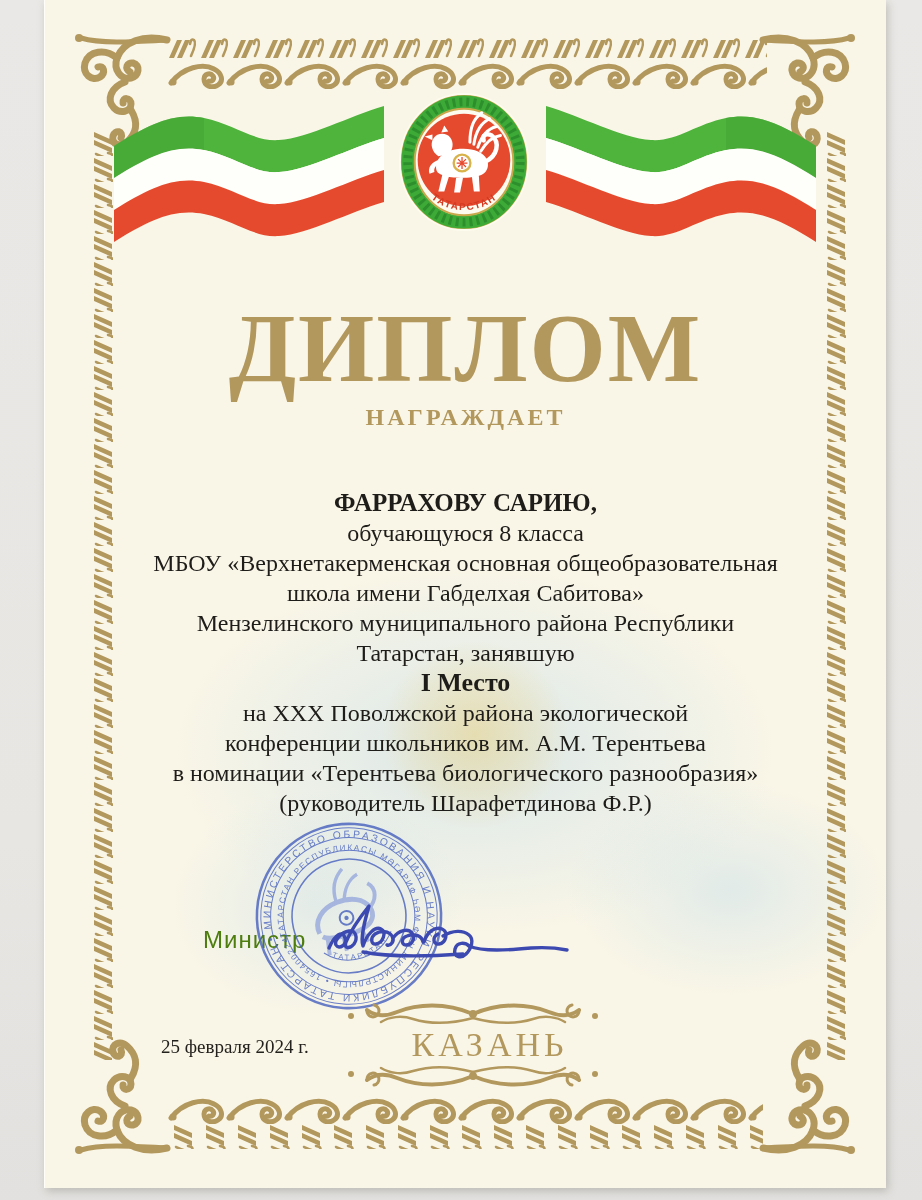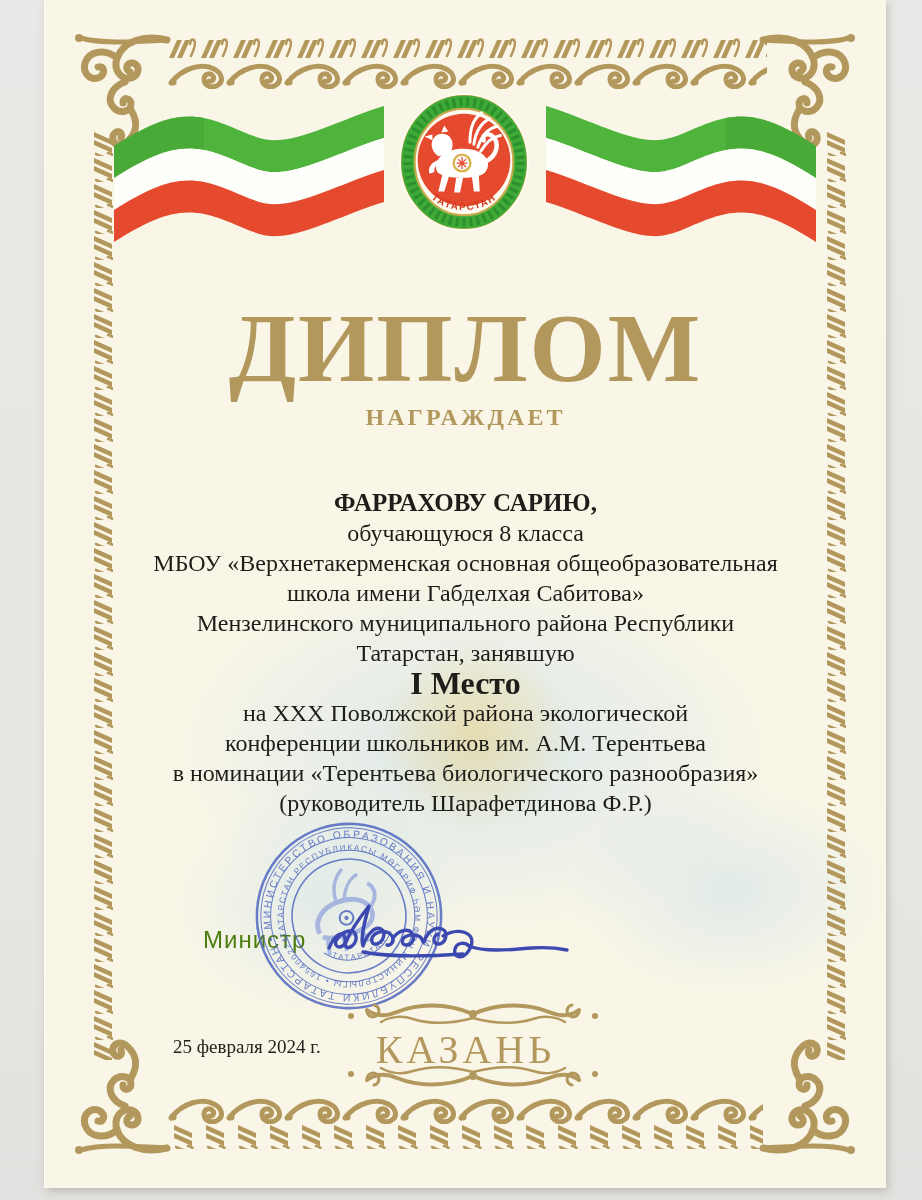--- a/index.html
+++ b/index.html
@@ -28,31 +28,31 @@
   .wm-globe{left:330px;top:640px;width:200px;height:190px;
     background:radial-gradient(circle at 50% 50%, rgba(238,205,110,.45) 0%, rgba(238,205,110,.18) 45%, rgba(238,205,110,0) 68%);}
   
   .ministry{top:241px;font-weight:bold;font-size:21px;line-height:29px;letter-spacing:1.2px;}
   .title{top:298px;font-size:98px;font-weight:600;letter-spacing:2px;line-height:100px;}
   .subtitle{top:404px;font-size:24px;font-weight:bold;letter-spacing:3px;}
   
   .recipient{top:488px;font-size:24px;line-height:30px;color:#1f1d1a;}
   .recipient .name{font-size:25px;font-weight:bold;}
   .award{top:668px;font-size:24px;line-height:30px;color:#1f1d1a;}
-  .award .place{font-size:32px;font-weight:bold;}
+  .award .place{font-size:26px;font-weight:bold;}
   
   .minister-label{left:158px;top:926px;font-family:"Liberation Sans",sans-serif;
     font-size:24px;color:#4d7c0f;letter-spacing:1px;}
   .minister-name{left:545px;top:926px;font-family:"Liberation Sans",sans-serif;
     font-size:22px;color:#c9bfa3;letter-spacing:1px;}
   .stamp{left:206px;top:818px;width:196px;height:196px;opacity:.82;}
   .sig{left:278px;top:886px;}
   
-  .date{left:128px;top:1036px;font-size:19px;color:#23211d;}
-  .city{top:1026px;font-size:40px;letter-spacing:4px;font-weight:500;}
+  .date{left:116px;top:1036px;font-size:19px;color:#23211d;}
+  .city{top:1026px;font-size:34px;letter-spacing:4px;font-weight:500;padding-left:24px;}
   .fl-top{left:288px;top:1000px;}
   .fl-bottom{left:288px;top:1062px;}
   .hidden-defs{position:absolute;width:0;height:0;}
 </style>
 </head>
 <body>
 
 <svg class="hidden-defs" aria-hidden="true">
   <defs>
     <pattern id="patZigH" width="32" height="26" patternUnits="userSpaceOnUse">

